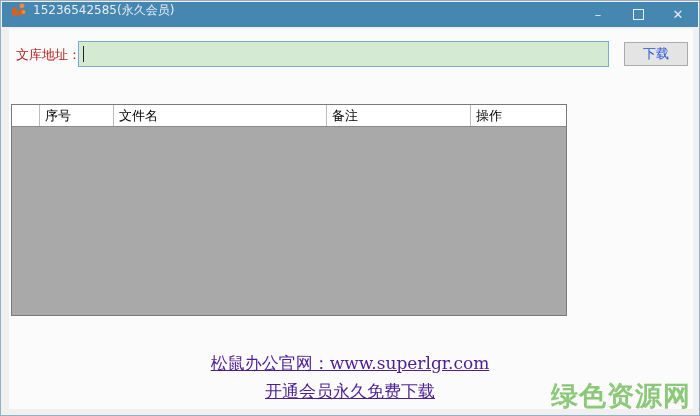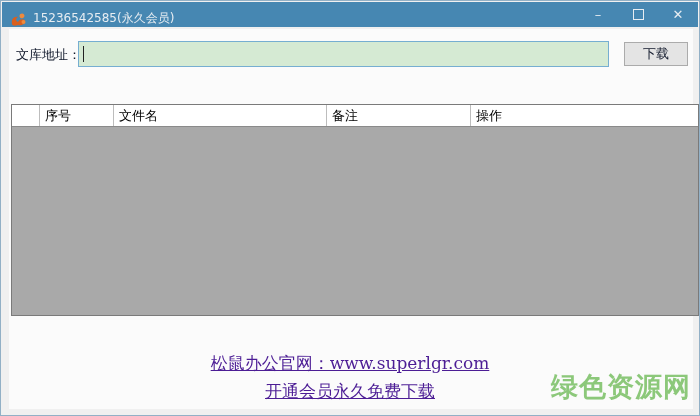--- a/index.html
+++ b/index.html
@@ -8,62 +8,62 @@
     font-family:"DejaVu Sans","Liberation Sans",sans-serif;
     background:#eef0f1;
   }
   .window{
     position:absolute;inset:0;box-sizing:border-box;
     border:1px solid #92b0c6;background:#f0f0f0;
   }
   
   .titlebar{
     position:absolute;left:1px;top:1px;right:1px;height:25px;
-    background:#4687b2;display:flex;align-items:flex-end;
+    background:#4687b2;display:flex;align-items:flex-start;
   }
   .app-icon{width:17px;height:15px;margin-left:8px;flex:0 0 auto;}
   .title-text{color:#e7edf2;font-size:12px;margin-left:6px;white-space:nowrap;}
   .win-controls{margin-left:auto;display:flex;height:100%;}
   .ctrl{
     width:40px;height:100%;display:flex;align-items:center;justify-content:center;
     color:#e7edf2;font-size:13px;cursor:default;
   }
   .max-box{width:9px;height:9px;border:1px solid #e7edf2;display:block;}
   
   .panel{
     position:absolute;left:8px;top:28px;width:684px;height:380px;
     background:#fbfbfb;
   }
   
   .form-label{
-    position:absolute;left:15px;top:45px;font-size:13px;color:#0f172a;
+    position:absolute;left:15px;top:45px;font-size:13px;color:#b91c1c;
     font-family:"DejaVu Serif","Liberation Serif",serif;
   }
   .input-wrap{
     position:absolute;left:77px;top:40px;width:531px;height:26px;
     border:1px solid #76aed1;background:#d5ead3;box-sizing:border-box;
   }
   .addr-input{
     position:absolute;inset:0;width:100%;height:100%;box-sizing:border-box;
     border:none;background:transparent;outline:none;
     font-size:12px;padding:0 5px;color:#111;
   }
   .caret{
     position:absolute;left:4px;top:4px;width:1px;height:16px;background:#222;
     pointer-events:none;
   }
   .dl-btn{
     position:absolute;left:623px;top:41px;width:64px;height:24px;
     background:#e4e4e4;border:1px solid #abABab;box-sizing:border-box;
-    font-size:13px;color:#0f172a;display:flex;align-items:center;justify-content:center;
+    font-size:13px;color:#1d4ed8;display:flex;align-items:center;justify-content:center;
     font-family:Liberation Serif, serif;cursor:default;
   }
   
   .grid{
-    position:absolute;left:10px;top:103px;width:688px;height:212px;
+    position:absolute;left:10px;top:103px;width:556px;height:212px;
     border:1px solid #7a7a7a;box-sizing:border-box;background:#a9a9a9;
   }
   .thead{
     display:flex;height:22px;background:#ffffff;
     border-bottom:1px solid #8a8a8a;box-sizing:border-box;
   }
   .th{
     box-sizing:border-box;height:100%;display:flex;align-items:center;
     padding-left:5px;font-size:13px;color:#000;
     border-right:1px solid #bdbdbd;
@@ -84,21 +84,21 @@
   
   .link-row{position:absolute;left:0;width:100%;text-align:center;}
   .row1{top:351px;}
   .row2{top:379px;}
   .blue-link{
     color:#4c1d95;text-decoration:underline;font-size:17px;
     font-family:"DejaVu Serif","Liberation Serif",serif;cursor:pointer;
   }
   
   .watermark{
-    position:absolute;right:8px;bottom:14px;text-align:left;line-height:1.05;
+    position:absolute;right:8px;bottom:5px;text-align:left;line-height:1.05;
     pointer-events:none;
     margin-left:44px;
   }
   .wm-name{
     font-size:27px;font-weight:bold;color:#8cc87a;letter-spacing:1px;
     font-family:"DejaVu Sans","Liberation Sans",sans-serif;
   }
   .wm-url{font-size:14px;color:#a3d495;}
 </style>
 </head>

